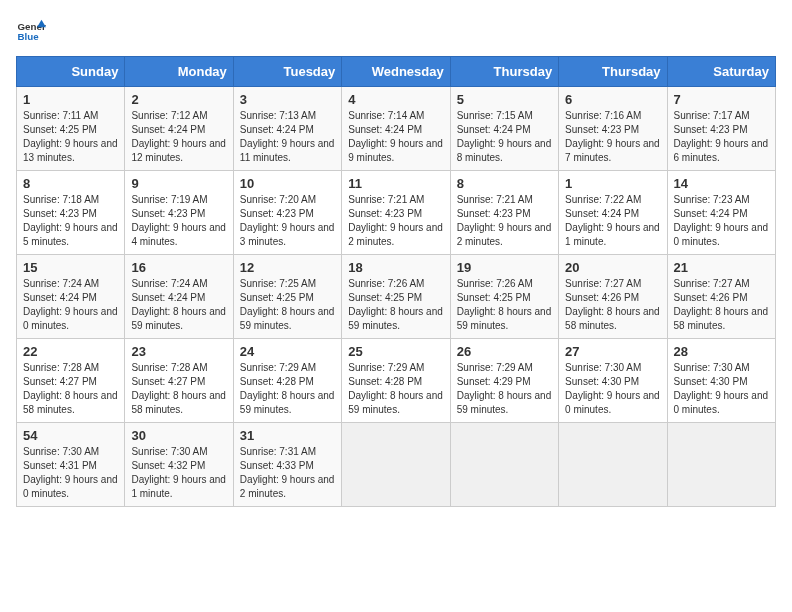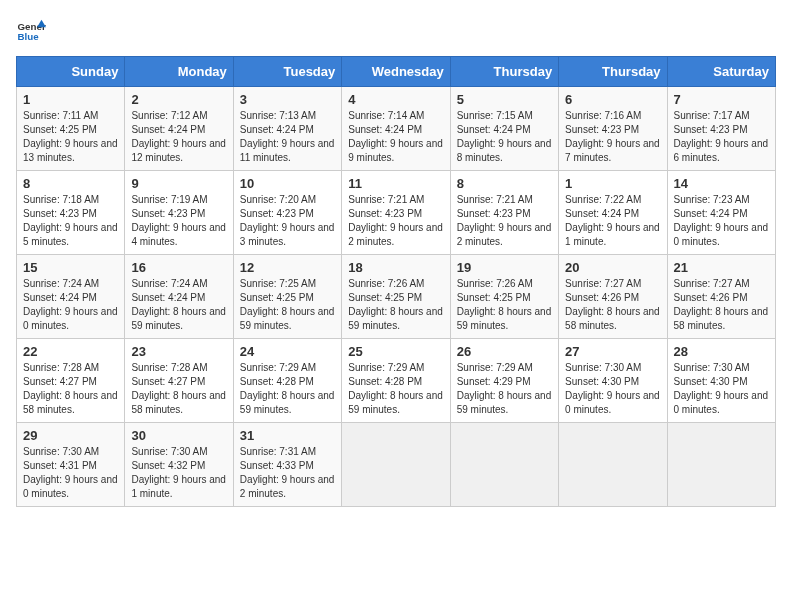--- a/index.html
+++ b/index.html
@@ -336,21 +336,21 @@
         <span class="day-num">28</span>
         <div class="day-info">
           Sunrise: 7:30 AM<br>
           Sunset: 4:30 PM<br>
           Daylight: 9 hours and 0 minutes.
         </div>
       </td>
       </tr>
       <tr>
         <td>
-        <span class="day-num">29</span>
+        <span class="day-num">54</span>
         <div class="day-info">
           Sunrise: 7:30 AM<br>
           Sunset: 4:31 PM<br>
           Daylight: 9 hours and 0 minutes.
         </div>
       </td>
         <td>
         <span class="day-num">30</span>
         <div class="day-info">
           Sunrise: 7:30 AM<br>

